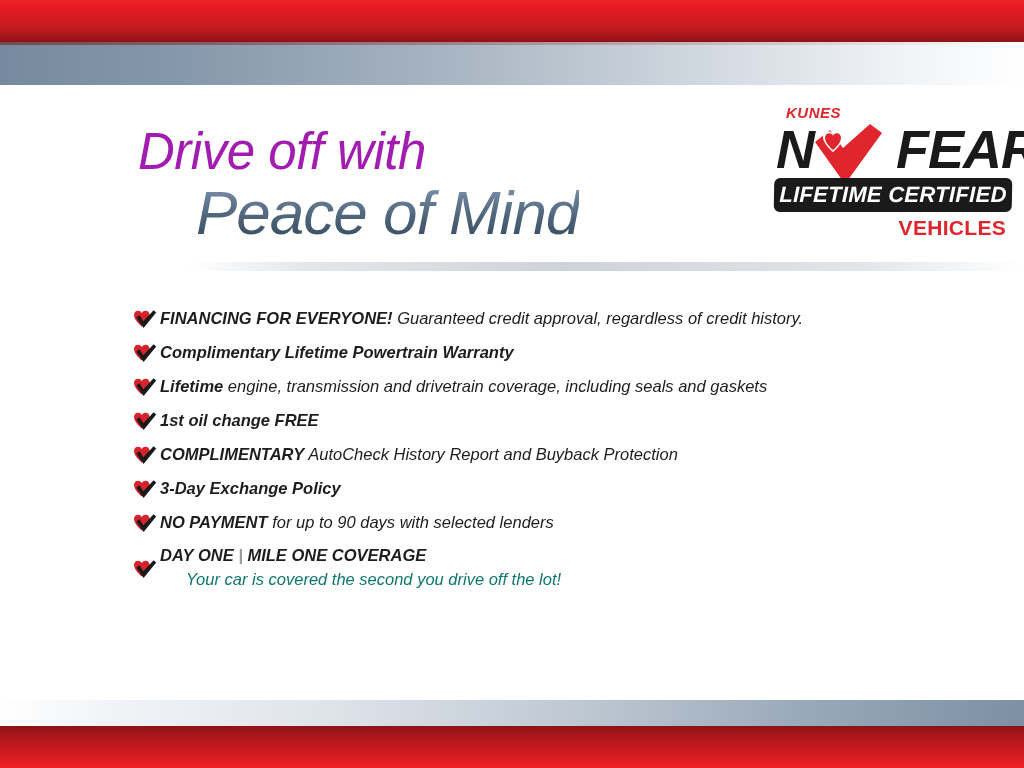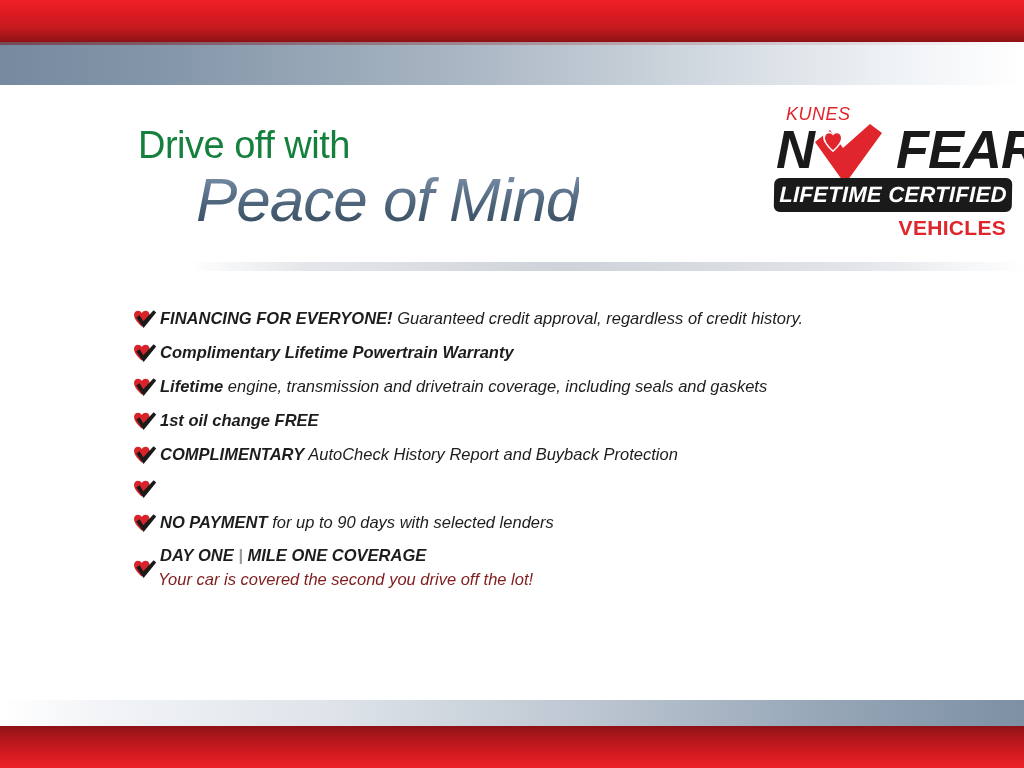--- a/index.html
+++ b/index.html
@@ -31,41 +31,41 @@
     background:linear-gradient(to right,#ffffff 0%,#f2f4f7 10%,#dfe4ea 32%,#bcc6d1 58%,#97a7b8 80%,#7d90a4 100%);
   }
   .band-bot-red{
     position:absolute; left:0; top:726px; width:1024px; height:42px;
     background:linear-gradient(to bottom,#8d1216 0%,#ad171c 25%,#d11a20 65%,#ee2128 100%);
   }
 
   
   .headline{ position:absolute; left:138px; top:126px; }
   .hl-line1{
-    font-size:38px; font-weight:400; letter-spacing:-0.5px;
-    color:#15803d; line-height:1.02; white-space:nowrap;
+    font-size:51px; font-style:italic; font-weight:400; letter-spacing:-0.5px;
+    color:#a21caf; line-height:1.02; white-space:nowrap;
   }
   .hl-line2{
     font-size:62px; font-style:italic; font-weight:normal; letter-spacing:-1px;
     line-height:1.05; white-space:nowrap; margin-left:58px; margin-top:2px;
     background:linear-gradient(to bottom,#8ea2b6 0%,#6a8099 26%,#4c6379 58%,#34485c 100%);
     -webkit-background-clip:text; background-clip:text;
     -webkit-text-fill-color:transparent; color:#44596f;
   }
 
   .divider{
     position:absolute; left:188px; top:262px; width:836px; height:9px;
     background:linear-gradient(to right,rgba(255,255,255,0) 0%,rgba(225,228,232,.9) 14%,rgba(206,211,217,1) 45%,rgba(222,226,231,.9) 80%,rgba(255,255,255,0) 100%);
   }
 
   
   .logo{ position:absolute; left:770px; top:104px; width:244px; height:146px; }
   .logo-kunes{
     position:absolute; left:16px; top:0px;
-    font-size:18px; font-weight:normal; font-style:italic; color:#e0262c;
+    font-size:15px; font-weight:bold; font-style:italic; color:#e0262c;
     letter-spacing:0.5px;
   }
   .logo-nofear{
     position:absolute; left:6px; top:18px;
     font-size:54px; font-weight:bold; font-style:italic; color:#1a1a1a;
     letter-spacing:-1px; line-height:1;
   }
   .logo-check{ position:absolute; left:40px; top:18px; width:74px; height:66px; }
   .logo-bar{
     position:absolute; left:4px; top:74px; width:238px; height:34px;
@@ -86,22 +86,22 @@
   .list{ position:absolute; left:132px; top:306px; width:800px; }
   .bullet{ display:flex; align-items:center; margin-bottom:10px; }
   .bullet .tick{ flex:0 0 auto; width:26px; height:22px; margin-top:2px; }
   .bullet .txt{
     font-size:16.5px; font-style:italic; color:#1d1d1d; line-height:22px;
     padding-left:2px;
   }
   .bullet .txt b{ font-weight:bold; }
   .bullet .txt .sep{ color:#9a9a9a; font-weight:bold; }
   .bullet .sub{
-    font-size:16.5px; font-style:italic; color:#7f1d1d; line-height:24px;
-    display:block; margin-top:1px;
+    font-size:16.5px; font-style:italic; color:#0f766e; line-height:24px;
+    display:block; margin-top:1px;margin-left:28px;
   }
 </style>
 </head>
 <body>
 
 <div class="band-top-red"></div>
 <div class="band-top-gray"></div>
 
 <div class="headline">
   <div class="hl-line1">Drive off with</div>
@@ -168,20 +168,23 @@
         </svg></span>
       <div>
         <div class="txt"><b>COMPLIMENTARY</b><span> AutoCheck History Report and Buyback Protection</span></div>
       </div>
     </div>
     <div class="bullet">
       <span class="tick"><svg viewBox="0 0 26 22">
           <path d="M2 7 C2 2.5, 7.5 1.2, 9.8 5 C12.1 1.2, 17.6 2.5, 17.6 7 C17.6 12.5, 9.8 18.5, 9.8 18.5 C9.8 18.5, 2 12.5, 2 7 Z" fill="#d8232a"></path>
           <path d="M4.2 9.5 L7.6 7.2 L11.3 13.2 L21.6 2.2 L24.2 4.4 L11.6 20 Z" fill="#1a1a1a"></path>
         </svg></span>
+      <div>
+        <div class="txt"><b>3-Day Exchange Policy</b></div>
+      </div>
     </div>
     <div class="bullet">
       <span class="tick"><svg viewBox="0 0 26 22">
           <path d="M2 7 C2 2.5, 7.5 1.2, 9.8 5 C12.1 1.2, 17.6 2.5, 17.6 7 C17.6 12.5, 9.8 18.5, 9.8 18.5 C9.8 18.5, 2 12.5, 2 7 Z" fill="#d8232a"></path>
           <path d="M4.2 9.5 L7.6 7.2 L11.3 13.2 L21.6 2.2 L24.2 4.4 L11.6 20 Z" fill="#1a1a1a"></path>
         </svg></span>
       <div>
         <div class="txt"><b>NO PAYMENT</b><span> for up to 90 days with selected lenders</span></div>
       </div>
     </div>

